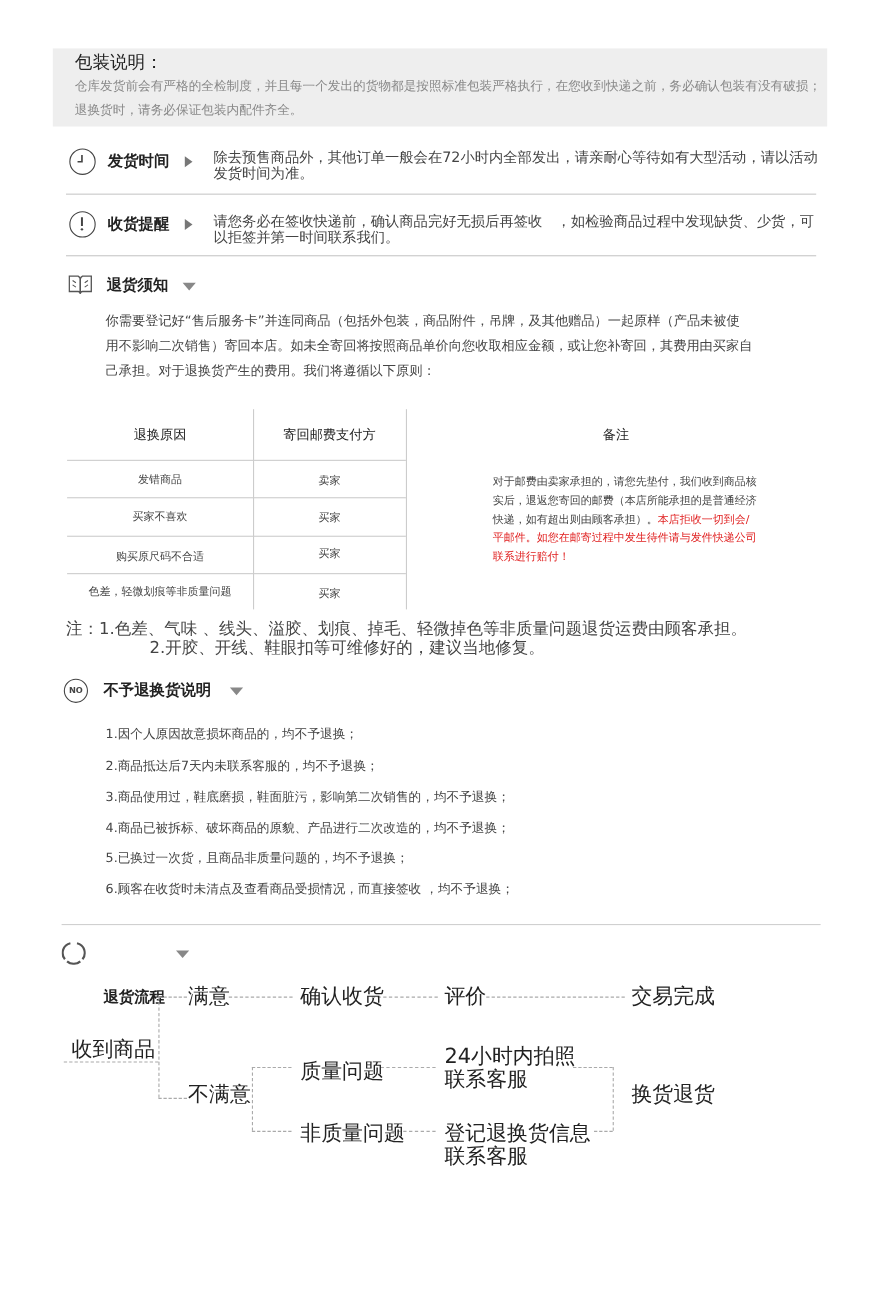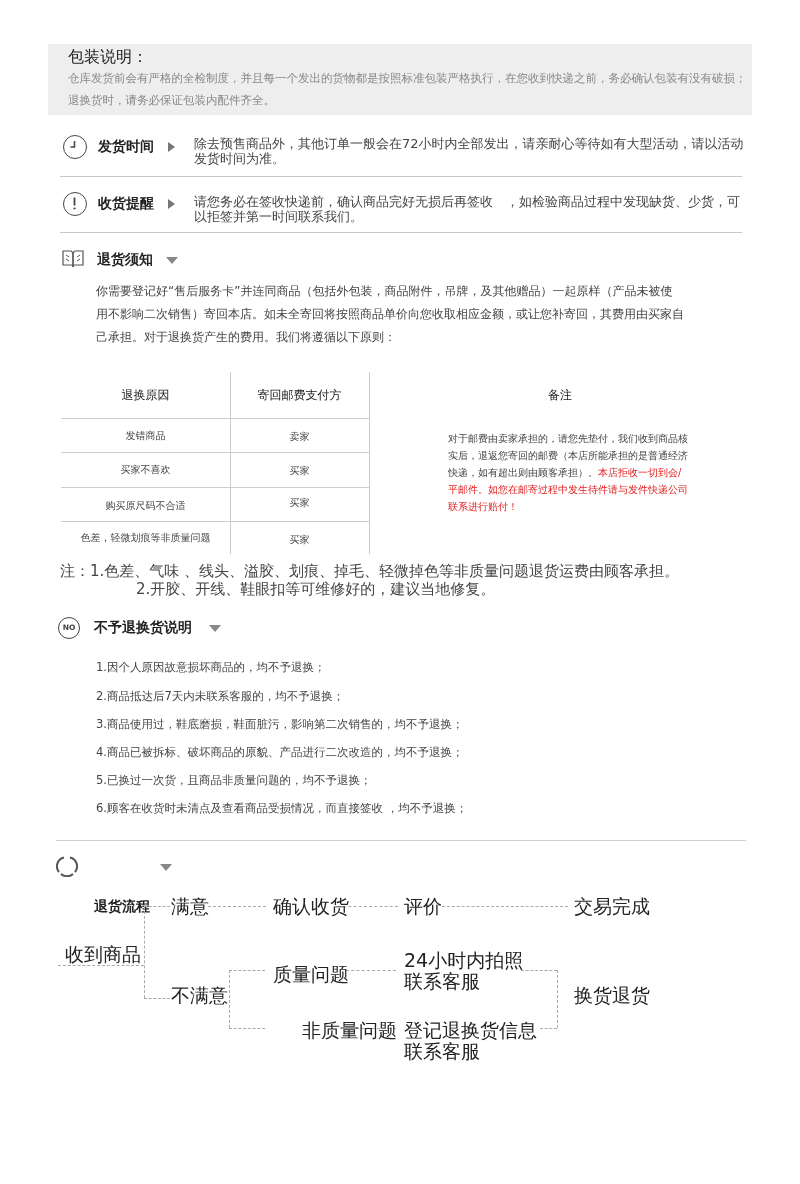--- a/index.html
+++ b/index.html
@@ -153,19 +153,19 @@
   <div class="abs dash-h" style="left:540px;top:1028px;width:17px;"></div>
   <div class="abs dash-v" style="left:557px;top:970px;height:58px;"></div>
 
   <div class="abs flow-t" style="left:65px;top:944px;">收到商品</div>
   <div class="abs flow-t" style="left:171px;top:896px;">满意</div>
   <div class="abs flow-t" style="left:273px;top:896px;">确认收货</div>
   <div class="abs flow-t" style="left:404px;top:896px;">评价</div>
   <div class="abs flow-t" style="left:574px;top:896px;">交易完成</div>
   <div class="abs flow-t" style="left:171px;top:985px;">不满意</div>
   <div class="abs flow-t" style="left:273px;top:964px;">质量问题</div>
-  <div class="abs flow-t" style="left:273px;top:1020px;margin-left:29px;">非质量问题</div>
+  <div class="abs flow-t" style="left:273px;top:1020px;">非质量问题</div>
   <div class="abs flow-t" style="left:404px;top:950px;">24小时内拍照</div>
   <div class="abs flow-t" style="left:404px;top:971px;">联系客服</div>
   <div class="abs flow-t" style="left:404px;top:1020px;">登记退换货信息</div>
   <div class="abs flow-t" style="left:404px;top:1041px;">联系客服</div>
   <div class="abs flow-t" style="left:574px;top:985px;">换货退货</div>
 </div>
 
 </body></html>

